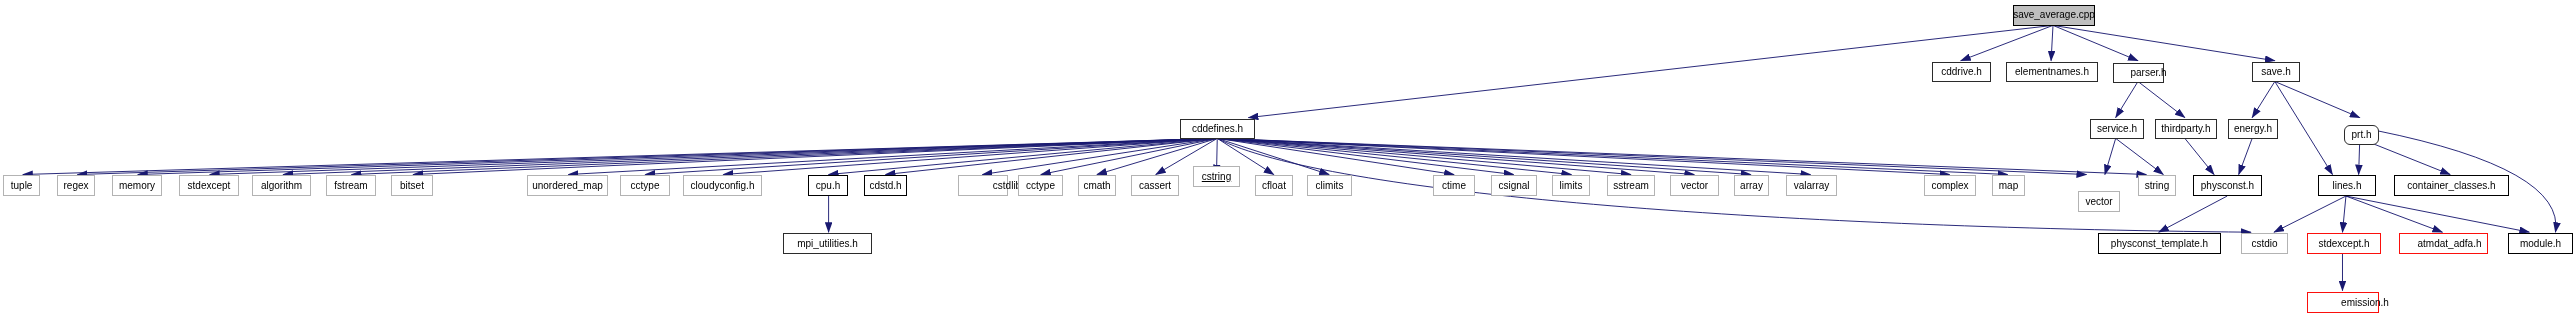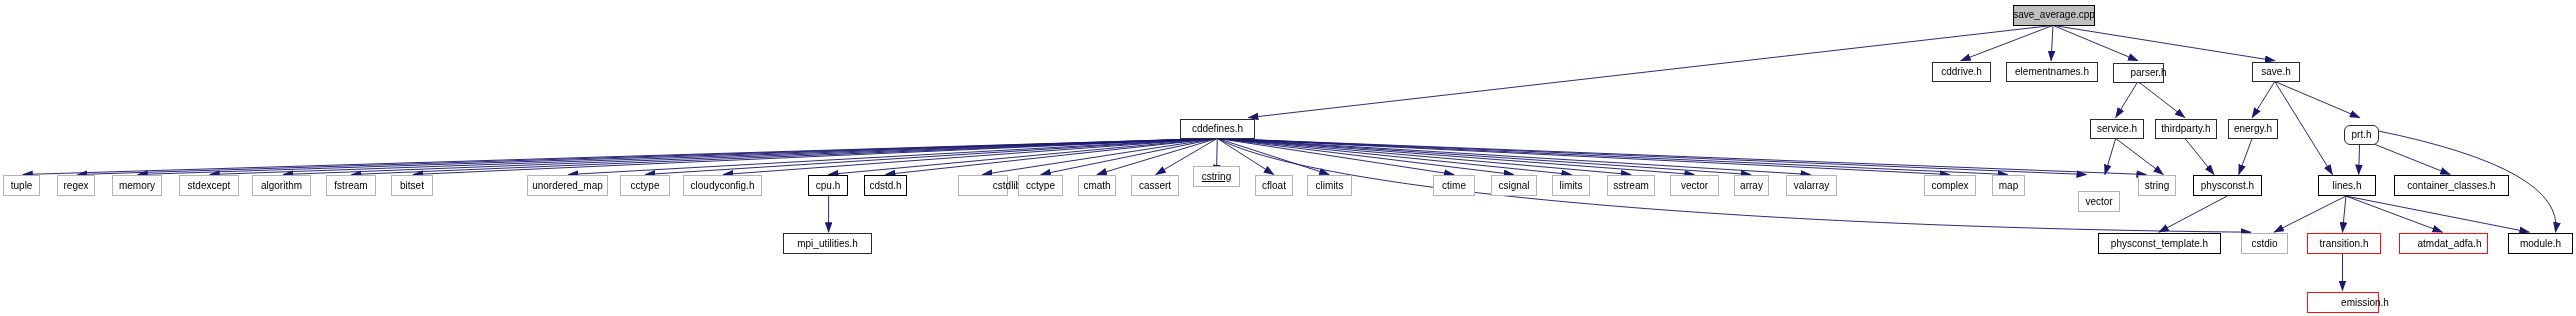--- a/index.html
+++ b/index.html
@@ -122,19 +122,19 @@
       <div class="node system" style="left: 1924px; top: 175px; width: 52px; height: 21px; border-color: rgb(179, 179, 179); color: rgb(0, 0, 0);">complex</div>
       <div class="node system" style="left: 1992px; top: 175px; width: 33px; height: 21px; border-color: rgb(179, 179, 179); color: rgb(0, 0, 0);">map</div>
       <div class="node system" style="left: 2078px; top: 191px; width: 42px; height: 21px; border-color: rgb(179, 179, 179); color: rgb(0, 0, 0);">vector</div>
       <div class="node system" style="left: 2138px; top: 175px; width: 38px; height: 21px; border-color: rgb(179, 179, 179); color: rgb(0, 0, 0);">string</div>
       <div class="node project_bold" style="left: 2193px; top: 175px; width: 69px; height: 21px; border-color: rgb(0, 0, 0); color: rgb(0, 0, 0);">physconst.h</div>
       <div class="node project_bold" style="left: 2318px; top: 175px; width: 58px; height: 21px; border-color: rgb(0, 0, 0); color: rgb(0, 0, 0);">lines.h</div>
       <div class="node project_bold" style="left: 2394px; top: 175px; width: 115px; height: 21px; border-color: rgb(0, 0, 0); color: rgb(0, 0, 0);">container_classes.h</div>
       <div class="node project" style="left: 783px; top: 233px; width: 89px; height: 21px; border-color: rgb(43, 43, 43); color: rgb(0, 0, 0);">mpi_utilities.h</div>
       <div class="node project_bold" style="left: 2098px; top: 233px; width: 123px; height: 21px; border-color: rgb(0, 0, 0); color: rgb(0, 0, 0);">physconst_template.h</div>
       <div class="node system" style="left: 2241px; top: 233px; width: 47px; height: 21px; border-color: rgb(179, 179, 179); color: rgb(0, 0, 0);">cstdio</div>
-      <div class="node truncated" style="left: 2307px; top: 233px; width: 74px; height: 21px; border-color: rgb(251, 15, 12); color: rgb(0, 0, 0);">transition.h</div>
+      <div class="node truncated" style="left: 2307px; top: 233px; width: 74px; height: 21px; border-color: rgb(251, 15, 12); color: rgb(0, 0, 0);">stdexcept.h</div>
       <div class="node truncated" style="left: 2399px; top: 233px; width: 89px; height: 21px; border-color: rgb(251, 15, 12); color: rgb(0, 0, 0); padding-left: 12px;">atmdat_adfa.h</div>
       <div class="node project_bold" style="left: 2508px; top: 233px; width: 65px; height: 21px; border-color: rgb(0, 0, 0); color: rgb(0, 0, 0);">module.h</div>
       <div class="node truncated" style="left: 2307px; top: 292px; width: 72px; height: 21px; border-color: rgb(251, 15, 12); color: rgb(0, 0, 0); padding-left: 44px;">emission.h</div>
     </div>
 </div>
 
 
 </body></html>

